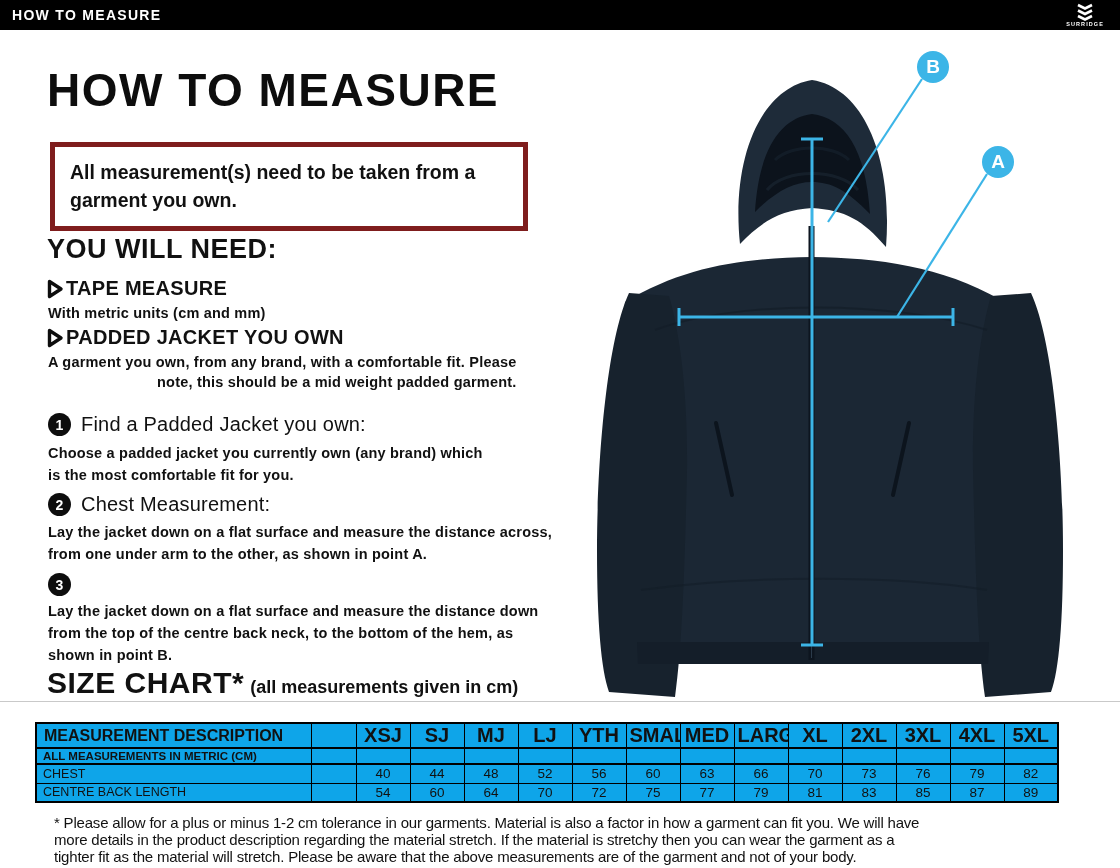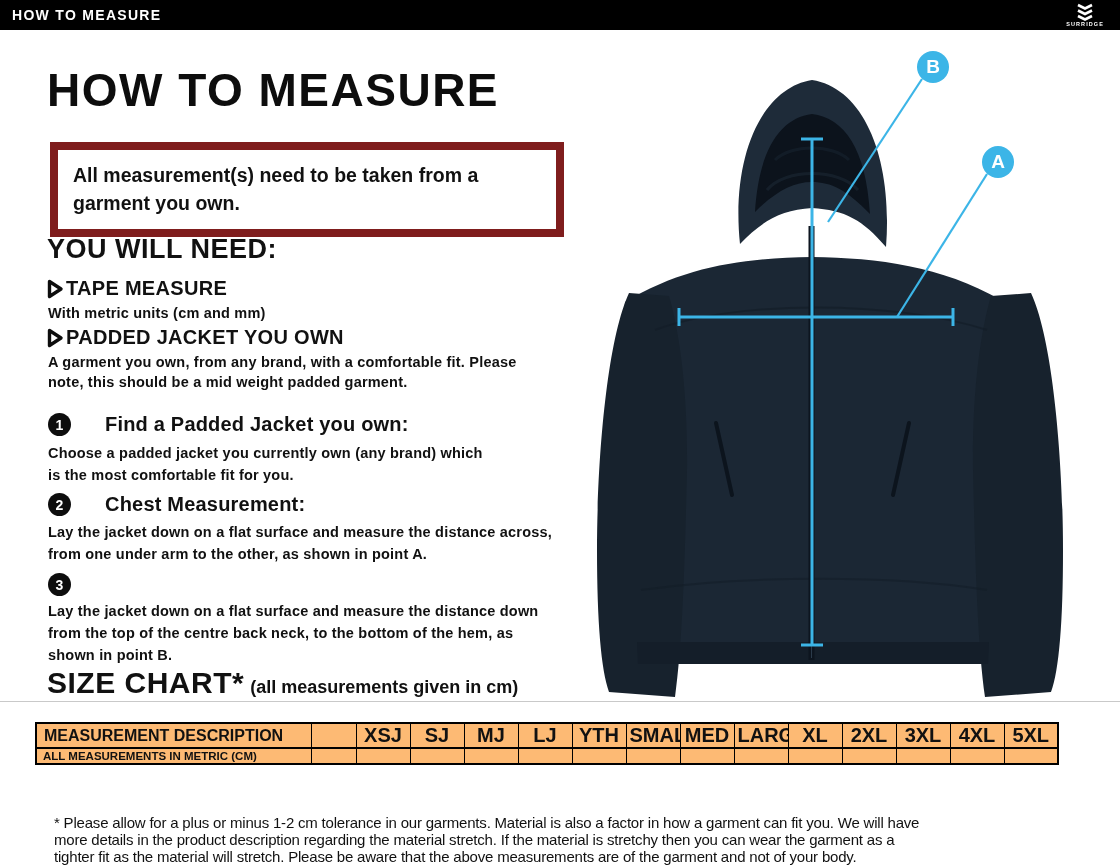--- a/index.html
+++ b/index.html
@@ -16,53 +16,53 @@
     padding:0 12px;
   }
   .topbar-title { color:#fff; font-size:14px; font-weight:700; letter-spacing:1.3px; }
   .brand { display:flex; flex-direction:column; align-items:center; line-height:1; padding-right:4px; }
   .brand-name { color:#fff; font-size:5.5px; font-weight:700; letter-spacing:1.1px; margin-top:1px; }
 
   
   .main-title { position:absolute; left:47px; top:63px; font-size:46px; font-weight:800; letter-spacing:1.5px; color:#0d0d0d; }
 
   .notice-box {
-    position:absolute; left:50px; top:142px; width:514px;
-    border:8px solid #7f1d1d; padding:12px 15px;
+    position:absolute; left:50px; top:142px; width:478px;
+    border:5px solid #7f1d1d; padding:12px 15px;
     font-size:19.5px; font-weight:700; line-height:1.42; white-space:pre-line;
   }
 
   .ywn-heading { position:absolute; left:47px; top:234px; font-size:27px; font-weight:800; letter-spacing:.5px; }
 
   .bullet { position:absolute; left:47px; display:flex; align-items:center; gap:2px; }
   .bullet-label { font-size:20px; font-weight:800; letter-spacing:.3px; }
   .bullet-desc { position:absolute; left:48px; font-size:14.5px; font-weight:700; letter-spacing:.2px; line-height:1.4; white-space:pre-line; }
   #bullet-1 { top:277px; } #bullet-1-desc { top:303px; }
-  #bullet-2 { top:326px; } #bullet-2-desc { top:352px; }
+  #bullet-2 { top:326px; } #bullet-2-desc { top:352px;text-align:right; }
 
   .step { position:absolute; left:48px; display:flex; align-items:center; gap:10px; }
   .step-num {
     width:23px; height:23px; border-radius:50%; background:#0d0d0d; color:#fff;
     font-size:14px; font-weight:700; display:flex; align-items:center; justify-content:center; flex:0 0 23px;
   }
-  .step-title { font-size:20px; font-weight:700; letter-spacing:.2px;margin-left:24px; }
+  .step-title { font-size:20px; font-weight:400; letter-spacing:.2px; }
   .step-desc { position:absolute; left:48px; font-size:14.5px; font-weight:700; letter-spacing:.2px; line-height:1.5; white-space:pre-line; }
   #step-1 { top:413px; } #step-1-desc { top:443px; }
   #step-2 { top:493px; } #step-2-desc { top:522px; }
   #step-3 { top:573px; } #step-3-desc { top:601px; }
 
   
   .size-chart-heading { position:absolute; left:47px; top:666px; display:flex; align-items:baseline; gap:6px; }
   .sc-title { font-size:30px; font-weight:800; letter-spacing:.5px; }
   .sc-sub { font-size:18px; font-weight:700; }
   .divider { position:absolute; left:0; top:701px; width:1120px; height:1px; background:#c9c9c9; }
 
   table.size-table {
     position:absolute; left:35px; top:722px; width:1024px;
-    border-collapse:collapse; table-layout:fixed; border:2px solid #000; background:#fdba74;
+    border-collapse:collapse; table-layout:fixed; border:2px solid #000; background:#0ea5e9;
   }
   .size-table th, .size-table td { border:1px solid #000; padding:0 3px; text-align:center; white-space:nowrap; overflow:hidden; }
   .size-table thead th { font-size:20px; font-weight:700; height:25px; border-bottom:2px solid #000; }
   .size-table thead th.desc-head { text-align:left; padding-left:7px; font-size:16px; }
   .size-table tr.metric-row td { height:16px; font-size:11.5px; font-weight:700; border-bottom:2px solid #000; }
   .size-table tr.data-row td { height:19px; font-size:13.5px; font-weight:400; }
   .size-table td.row-label { text-align:left; padding-left:6px;margin-top:16px; }
   .size-table tr.data-row td.row-label { font-size:12.5px; }
 
   .footnote {
@@ -243,18 +243,52 @@
         <td></td>
         <td></td>
         <td></td>
         <td></td>
         <td></td>
         <td></td>
         <td></td>
         <td></td>
         <td></td>
       </tr>
+      <tr class="data-row">
+        <td class="row-label">CHEST</td>
+        <td></td>
+        <td>40</td>
+        <td>44</td>
+        <td>48</td>
+        <td>52</td>
+        <td>56</td>
+        <td>60</td>
+        <td>63</td>
+        <td>66</td>
+        <td>70</td>
+        <td>73</td>
+        <td>76</td>
+        <td>79</td>
+        <td>82</td>
+      </tr>
+      <tr class="data-row">
+        <td class="row-label">CENTRE BACK LENGTH</td>
+        <td></td>
+        <td>54</td>
+        <td>60</td>
+        <td>64</td>
+        <td>70</td>
+        <td>72</td>
+        <td>75</td>
+        <td>77</td>
+        <td>79</td>
+        <td>81</td>
+        <td>83</td>
+        <td>85</td>
+        <td>87</td>
+        <td>89</td>
+      </tr>
     </tbody>
 </table>
 
 <p class="footnote">* Please allow for a plus or minus 1-2 cm tolerance in our garments. Material is also a factor in how a garment can fit you. We will have
 more details in the product description regarding the material stretch.  If the material is stretchy then you can wear the garment as a
 tighter fit as the material will stretch.  Please be aware that the above measurements are of the garment and not of your body.</p>
 
 </body></html>

